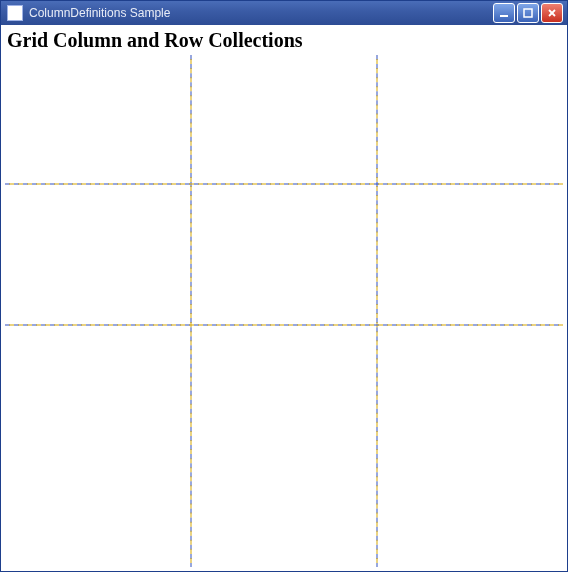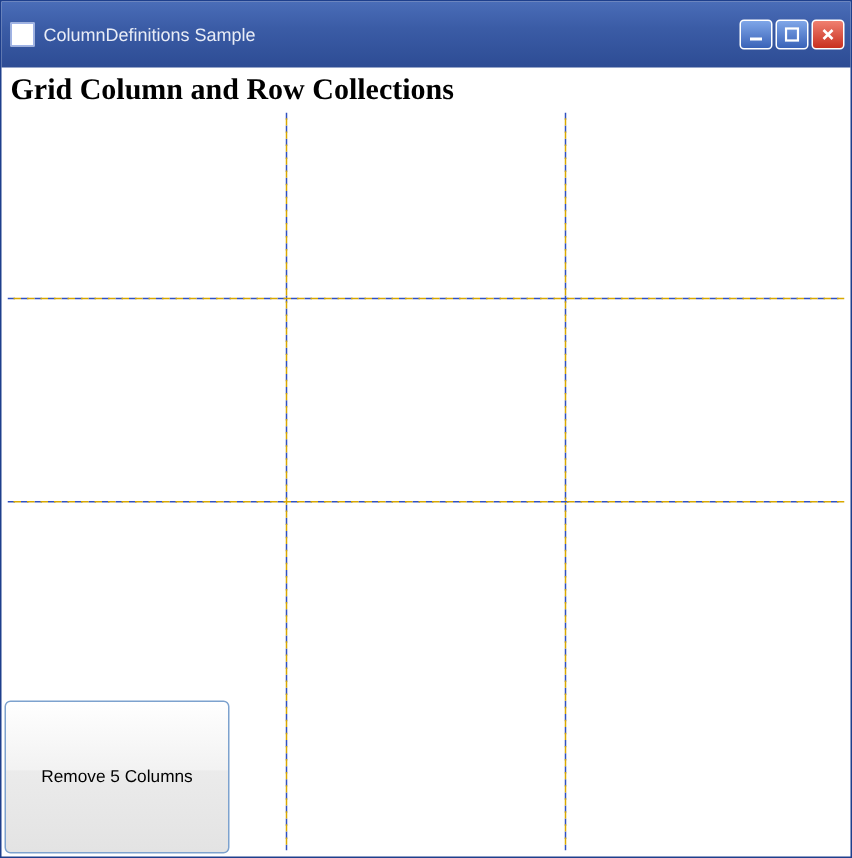--- a/index.html
+++ b/index.html
@@ -17,21 +17,21 @@
     width: 568px;
     height: 572px;
     box-sizing: border-box;
     border: 1px solid #1e3f8c;
     background: #ffffff;
     display: flex;
     flex-direction: column;
   }
 
   .titlebar {
-    height: 44px;
+    height: 24px;
     background: linear-gradient(to bottom, #4a6db8 0%, #3b5ca6 40%, #2d4c94 100%);
     display: flex;
     align-items: center;
     padding: 0 4px 0 6px;
     color: #e8ecf6;
     font-size: 12px;
     user-select: none;
   }
 
   .titlebar .appicon {
@@ -176,18 +176,15 @@
         <line class="la" x1="372" y1="0" x2="372" y2="508"></line>
         <line class="lb" x1="372" y1="0" x2="372" y2="508"></line>
 
         <line class="la" x1="0" y1="128" x2="558" y2="128"></line>
         <line class="lb" x1="0" y1="128" x2="558" y2="128"></line>
         <line class="la" x1="0" y1="268" x2="558" y2="268"></line>
         <line class="lb" x1="0" y1="268" x2="558" y2="268"></line>
       </svg>
     </div>
 
-    <button class="wpf-button">
-      <span>Remove 5 Columns</span>
-    </button>
 
   </div>
 </div>
 
 </body></html>

